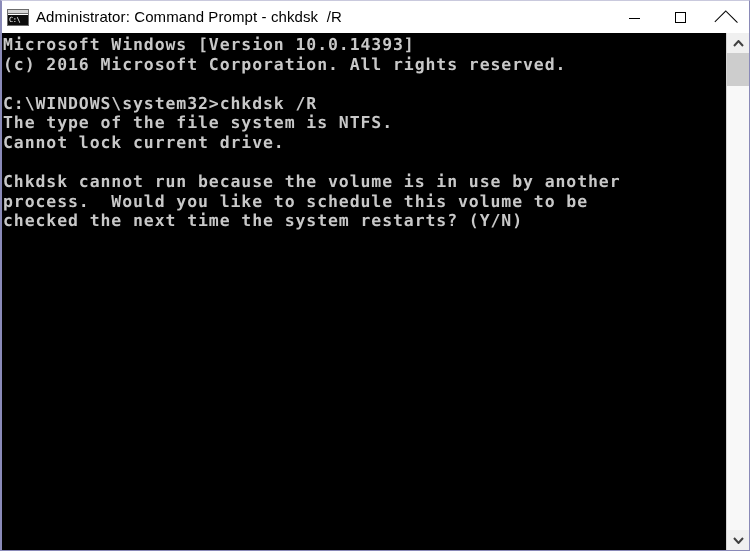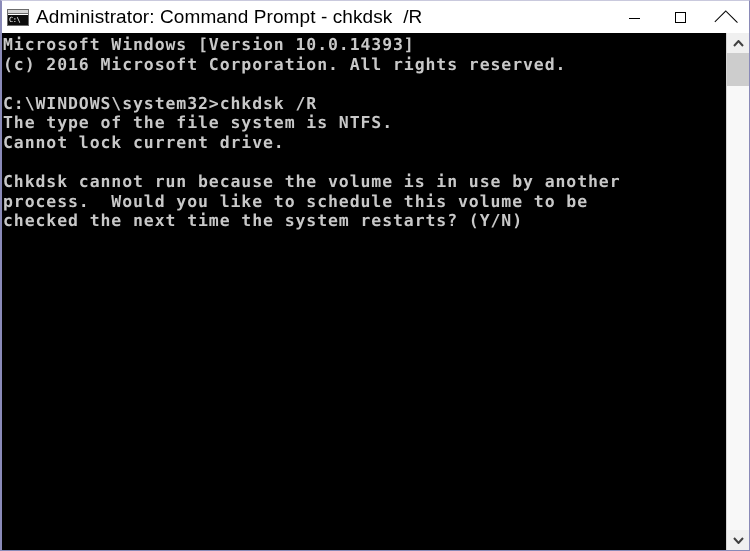--- a/index.html
+++ b/index.html
@@ -67,21 +67,21 @@
     background: #0c0c0c;
     color: #ffffff;
     font-family: "DejaVu Sans Mono", monospace;
     font-size: 7px;
     line-height: 11px;
     letter-spacing: -0.5px;
     padding-left: 1px;
     box-sizing: border-box;
   }
   .title-text {
-    font-size: 19px;
+    font-size: 15px;
     color: #000000;
     letter-spacing: 0.1px;
     white-space: pre;
     line-height: 32px;
   }
   .win-controls {
     position: absolute;
     right: 0;
     top: 0;
     height: 32px;

